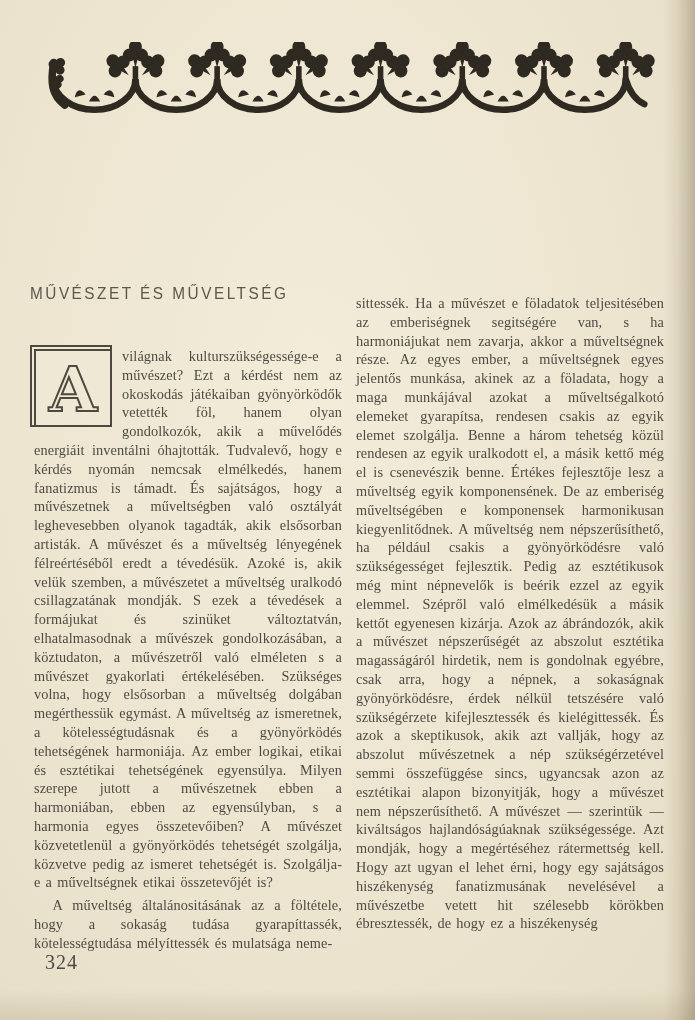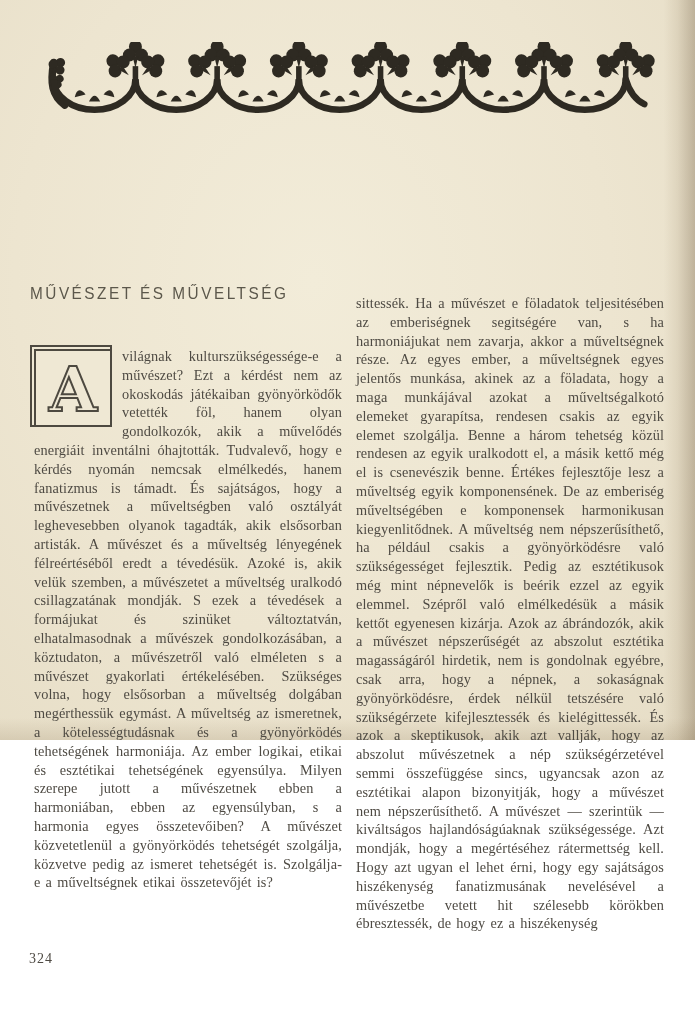--- a/index.html
+++ b/index.html
@@ -1,19 +1,19 @@
 <!DOCTYPE html>
 <html><head>
 <meta charset="utf-8">
 <style>
   html,body { margin:0; padding:0; }
   body { width:695px; height:1020px; overflow:hidden; }
 
   .page {
-    position:relative; width:695px; height:740px;
+    position:relative; width:695px; height:1020px;
     background:
       linear-gradient(to right, rgba(110,86,52,0) 95.5%, rgba(110,86,52,0.10) 97.5%, rgba(90,68,40,0.30) 100%),
       linear-gradient(to bottom, rgba(110,86,52,0) 97%, rgba(110,86,52,0.14) 100%),
       radial-gradient(ellipse at 45% 38%, #f2ecd9 0%, #ede5d0 55%, #e6ddc6 100%);
     font-family:"Liberation Serif","DejaVu Serif",serif;
     color:#4e4a43;
   }
 
   .ornament {
     position:absolute; left:38px; top:42px; width:622px; height:78px;
@@ -44,22 +44,22 @@
     margin:2px 10px 6px 0;
     background:#efe8d4;
   }
   .dropcap-inner {
     width:100%; height:100%; border:2px solid #4d4940;
     display:flex; align-items:center; justify-content:center;
   }
   .dropcap-inner svg { display:block; }
 
   .page-number {
-    position:absolute; left:29px; top:951px;
-    font-size:14px; letter-spacing:1px; color:#4e4a43;
+    position:absolute; left:45px; top:951px;
+    font-size:20px; letter-spacing:1px; color:#4e4a43;
   }
 </style>
 </head>
 <body>
 
 <div class="page">
 
   <svg class="ornament" viewBox="0 0 656 84" preserveAspectRatio="xMidYMid meet" aria-hidden="true">
     <defs>
       <g id="trefoil" fill="#2e2a22">
@@ -109,20 +109,21 @@
 
   <div class="column col-left">
     <div class="dropcap">
       <div class="dropcap-inner">
         <svg width="62" height="66" viewBox="0 0 62 66">
           <text x="31" y="56" text-anchor="middle" font-family="DejaVu Serif, Liberation Serif, serif" font-weight="bold" font-size="62" fill="#efe8d4" stroke="#4d4940" stroke-width="2">A</text>
         </svg>
       </div>
     </div>
     <p>világnak kulturszükségessége-e a művészet? Ezt a kérdést nem az okoskodás játékaiban gyönyörködők vetették föl, hanem olyan gondolkozók, akik a művelődés energiáit inventálni óhajtották. Tudvalevő, hogy e kérdés nyomán nemcsak elmélkedés, hanem fanatizmus is támadt. És sajátságos, hogy a művészetnek a műveltségben való osztályát leghevesebben olyanok tagadták, akik elsősorban artisták. A művészet és a műveltség lényegének félreértéséből eredt a tévedésük. Azoké is, akik velük szemben, a művészetet a műveltség uralkodó csillagzatának mondják. S ezek a tévedések a formájukat és szinüket változtatván, elhatalmasodnak a művészek gondolkozásában, a köztudaton, a művészetről való elméleten s a művészet gyakorlati értékelésében. Szükséges volna, hogy elsősorban a műveltség dolgában megérthessük egymást. A műveltség az ismeretnek, a kötelességtudásnak és a gyönyörködés tehetségének harmoniája. Az ember logikai, etikai és esztétikai tehetségének egyensúlya. Milyen szerepe jutott a művészetnek ebben a harmoniában, ebben az egyensúlyban, s a harmonia egyes összetevőiben? A művészet közvetetlenül a gyönyörködés tehetségét szolgálja, közvetve pedig az ismeret tehetségét is. Szolgálja-e a műveltségnek etikai összetevőjét is?</p>
+    <p class="indent">A műveltség általánositásának az a föltétele, hogy a sokaság tudása gyarapíttassék, kötelességtudása mélyíttessék és mulatsága neme-</p>
   </div>
 
   <div class="column col-right">
     <p>sittessék. Ha a művészet e föladatok teljesitésében az emberiségnek segitségére van, s ha harmoniájukat nem zavarja, akkor a műveltségnek része. Az egyes ember, a műveltségnek egyes jelentős munkása, akinek az a föladata, hogy a maga munkájával azokat a műveltségalkotó elemeket gyarapítsa, rendesen csakis az egyik elemet szolgálja. Benne a három tehetség közül rendesen az egyik uralkodott el, a másik kettő még el is csenevészik benne. Értékes fejlesztője lesz a műveltség egyik komponensének. De az emberiség műveltségében e komponensek harmonikusan kiegyenlitődnek. A műveltség nem népszerűsíthető, ha például csakis a gyönyörködésre való szükségességet fejlesztik. Pedig az esztétikusok még mint népnevelők is beérik ezzel az egyik elemmel. Szépről való elmélkedésük a másik kettőt egyenesen kizárja. Azok az ábrándozók, akik a művészet népszerűségét az abszolut esztétika magasságáról hirdetik, nem is gondolnak egyébre, csak arra, hogy a népnek, a sokaságnak gyönyörködésre, érdek nélkül tetszésére való szükségérzete kifejlesztessék és kielégittessék. És azok a skeptikusok, akik azt vallják, hogy az abszolut művészetnek a nép szükségérzetével semmi összefüggése sincs, ugyancsak azon az esztétikai alapon bizonyitják, hogy a művészet nem népszerűsíthető. A művészet — szerintük — kiváltságos hajlandóságúaknak szükségessége. Azt mondják, hogy a megértéséhez rátermettség kell. Hogy azt ugyan el lehet érni, hogy egy sajátságos hiszékenység fanatizmusának nevelésével a művészetbe vetett hit szélesebb körökben ébresztessék, de hogy ez a hiszékenység</p>
   </div>
 
   <div class="page-number">324</div>
 
 </div>
 

